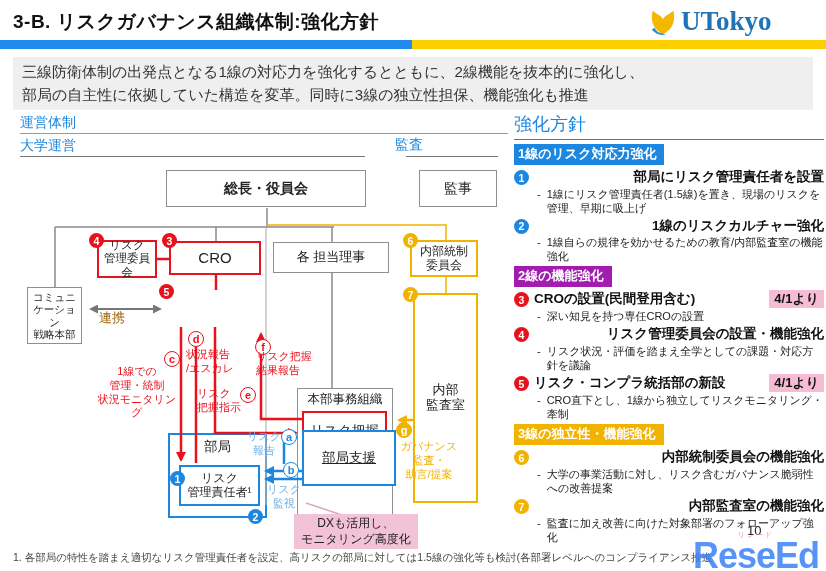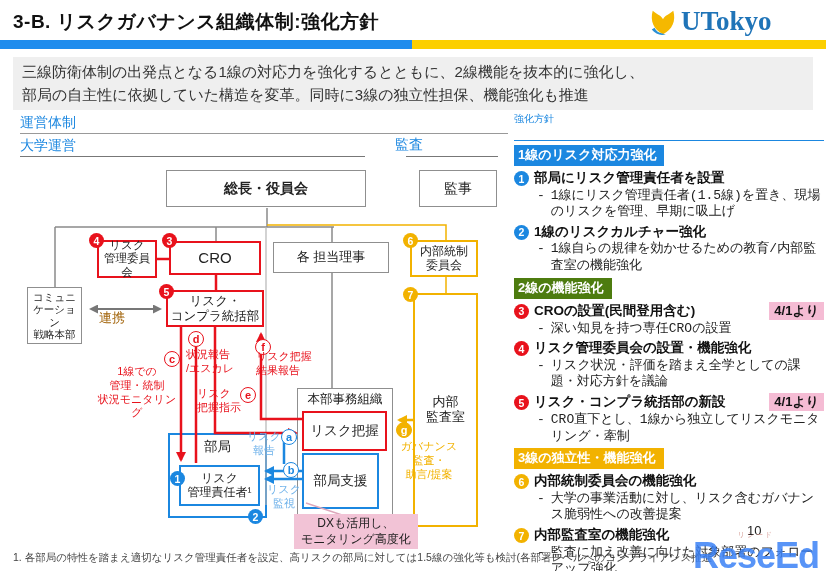--- a/index.html
+++ b/index.html
@@ -37,24 +37,24 @@
   .b-president { left:166px; top:170px; width:200px; height:37px; font-size:14px;font-weight:bold; }
   .b-auditor { left:419px; top:170px; width:78px; height:37px; font-size:14px; }
   .b-riskcom { left:97px; top:240px; width:60px; height:38px; font-size:11.5px; }
   .b-cro { left:169px; top:241px; width:92px; height:34px; font-size:15px; }
   .b-directors { left:273px; top:242px; width:116px; height:31px; font-size:13px; }
   .b-intctrl { left:410px; top:240px; width:68px; height:37px; font-size:12px; }
   .b-comm { left:27px; top:287px; width:55px; height:57px; font-size:10.5px; }
   .b-riskcompl { left:166px; top:290px; width:98px; height:37px; font-size:12.5px; }
   .b-hqadmin { left:297px; top:388px; width:96px; height:130px; align-items:flex-start; font-size:12.5px; padding-top:3px; }
   .b-riskgrasp { left:302px; top:411px; width:85px; height:40px; font-size:13.5px; }
-  .b-deptsupport { left:302px; top:453px; width:77px; height:56px; font-size:13.5px; }
+  .b-deptsupport { left:302px; top:430px; width:94px; height:56px; font-size:13.5px;text-decoration:underline; }
   .b-dept { left:168px; top:433px; width:99px; height:85px; background:transparent; align-items:flex-start; font-size:13.5px; padding-top:4px; }
   .b-riskmgr { left:179px; top:465px; width:81px; height:41px; font-size:12px; }
-  .b-auditoffice { left:413px; top:293px; width:65px; height:234px; font-size:13px; background:transparent; }
+  .b-auditoffice { left:413px; top:293px; width:65px; height:210px; font-size:13px; background:transparent; }
 
   
   .connectors { position:absolute; left:0; top:0; z-index:2; pointer-events:none; }
 
   
   .nbadge { position:absolute; width:15px; height:15px; border-radius:50%; color:#fff; font-size:10.5px;
             font-weight:bold; display:flex; align-items:center; justify-content:center; z-index:3; }
   .nb-red { background:#e8121c; } .nb-blue { background:#1b87e0; } .nb-gold { background:#f2b200; }
   .lbadge { position:absolute; width:16px; height:16px; border-radius:50%; background:#fff; font-size:11px;
             font-weight:bold; display:flex; align-items:center; justify-content:center; z-index:3; }
@@ -71,30 +71,30 @@
   .l-f { left:256px; top:350px; }
   .l-a { left:240px; top:430px; width:48px; text-align:center; }
   .l-b { left:260px; top:483px; width:48px; text-align:center; }
   .l-g { left:389px; top:440px; width:80px; text-align:center; }
   .l-renkei { left:99px; top:310px; font-size:13px; color:#a16207; }
   .dx-note { position:absolute; left:294px; top:514px; background:#f2c3d6; color:#222; font-size:12px;
              text-align:center; white-space:pre-line; line-height:1.3; padding:2px 7px; z-index:4; }
 
   
   .panel { position:absolute; left:514px; top:112px; width:310px; z-index:1; }
-  .p-heading { font-size:10px; color:#1b87e0; border-bottom:1px solid #1b87e0; padding-bottom:14px; margin-bottom:4px; }
+  .p-heading { font-size:18px; color:#1b87e0; border-bottom:1px solid #1b87e0; padding-bottom:3px; margin-bottom:4px; }
   .sec-header { display:table; color:#fff; font-weight:bold; font-size:13px; padding:1px 8px 2px 4px; margin:3px 0 3px; }
-  .sh-blue { background:#1b87e0; } .sh-red { background:#4d7c0f; } .sh-gold { background:#f2b200; }
+  .sh-blue { background:#1b87e0; } .sh-red { background:#a21caf; } .sh-gold { background:#f2b200; }
   .pitem { display:flex; gap:5px; align-items:flex-start; margin-top:1px; }
   .pnum { flex:none; width:15px; height:15px; border-radius:50%; color:#fff; font-size:10.5px; font-weight:bold;
           display:flex; align-items:center; justify-content:center; margin-top:2px; }
-  .ptitle-row { display:flex; width:100%; align-items:flex-start; }
+  .ptitle-row { display:flex; width:100%; align-items:flex-start;justify-content:flex-end; }
   .ptitle { font-weight:bold; font-size:13.5px; color:#111; line-height:1.3; }
   .pbadge { background:#f5bcd4; font-weight:bold; font-size:13px; color:#111; padding:0 5px; margin-left:auto; white-space:nowrap; }
-  .pdetail { display:flex; gap:6px; font-size:13px; color:#222; padding-left:23px; line-height:1.28; margin:1px 0 2px;font-family:Liberation Mono, monospace; }
+  .pdetail { display:flex; gap:6px; font-size:11px; color:#222; padding-left:23px; line-height:1.28; margin:1px 0 2px; }
   .pdetail::before { content:"-"; flex:none; }
 
   
   .footnote { position:absolute; left:13px; top:551px; width:795px; font-size:10.5px; color:#444; z-index:1; }
   .pagenum { position:absolute; left:747px; top:523px; font-size:13px; color:#222; z-index:1; }
   .watermark { position:absolute; left:693px; top:530px; text-align:center; z-index:5; opacity:0.85; }
   .wm-ruby { font-size:7px; color:#d09088; letter-spacing:2px; }
   .wm-text { font-size:36px; font-weight:bold; color:#3b82f6; letter-spacing:-1px; line-height:0.9; }
 </style>
 </head>
@@ -129,22 +129,20 @@
   <div class="dbox gray b-auditor">監事</div>
   <div class="dbox red b-riskcom">リスク
 管理委員会</div>
   <div class="dbox red b-cro">CRO</div>
   <div class="dbox gray b-directors">各 担当理事</div>
   <div class="dbox gray b-comm">コミュニ
 ケーション
 戦略本部</div>
   <div class="dbox gold b-intctrl">内部統制
 委員会</div>
-  <div class="dbox red b-riskcompl">リスク・
-コンプラ統括部</div>
   <div class="dbox gray b-hqadmin">本部事務組織</div>
   <div class="dbox red b-riskgrasp">リスク把握</div>
   <div class="dbox blue b-deptsupport">部局支援</div>
   <div class="dbox blue b-dept">部局</div>
   <div class="dbox blue b-riskmgr">リスク
 管理責任者¹</div>
   <div class="dbox gold b-auditoffice">内部
 監査室</div>
 
   <svg class="connectors" width="826" height="571">

